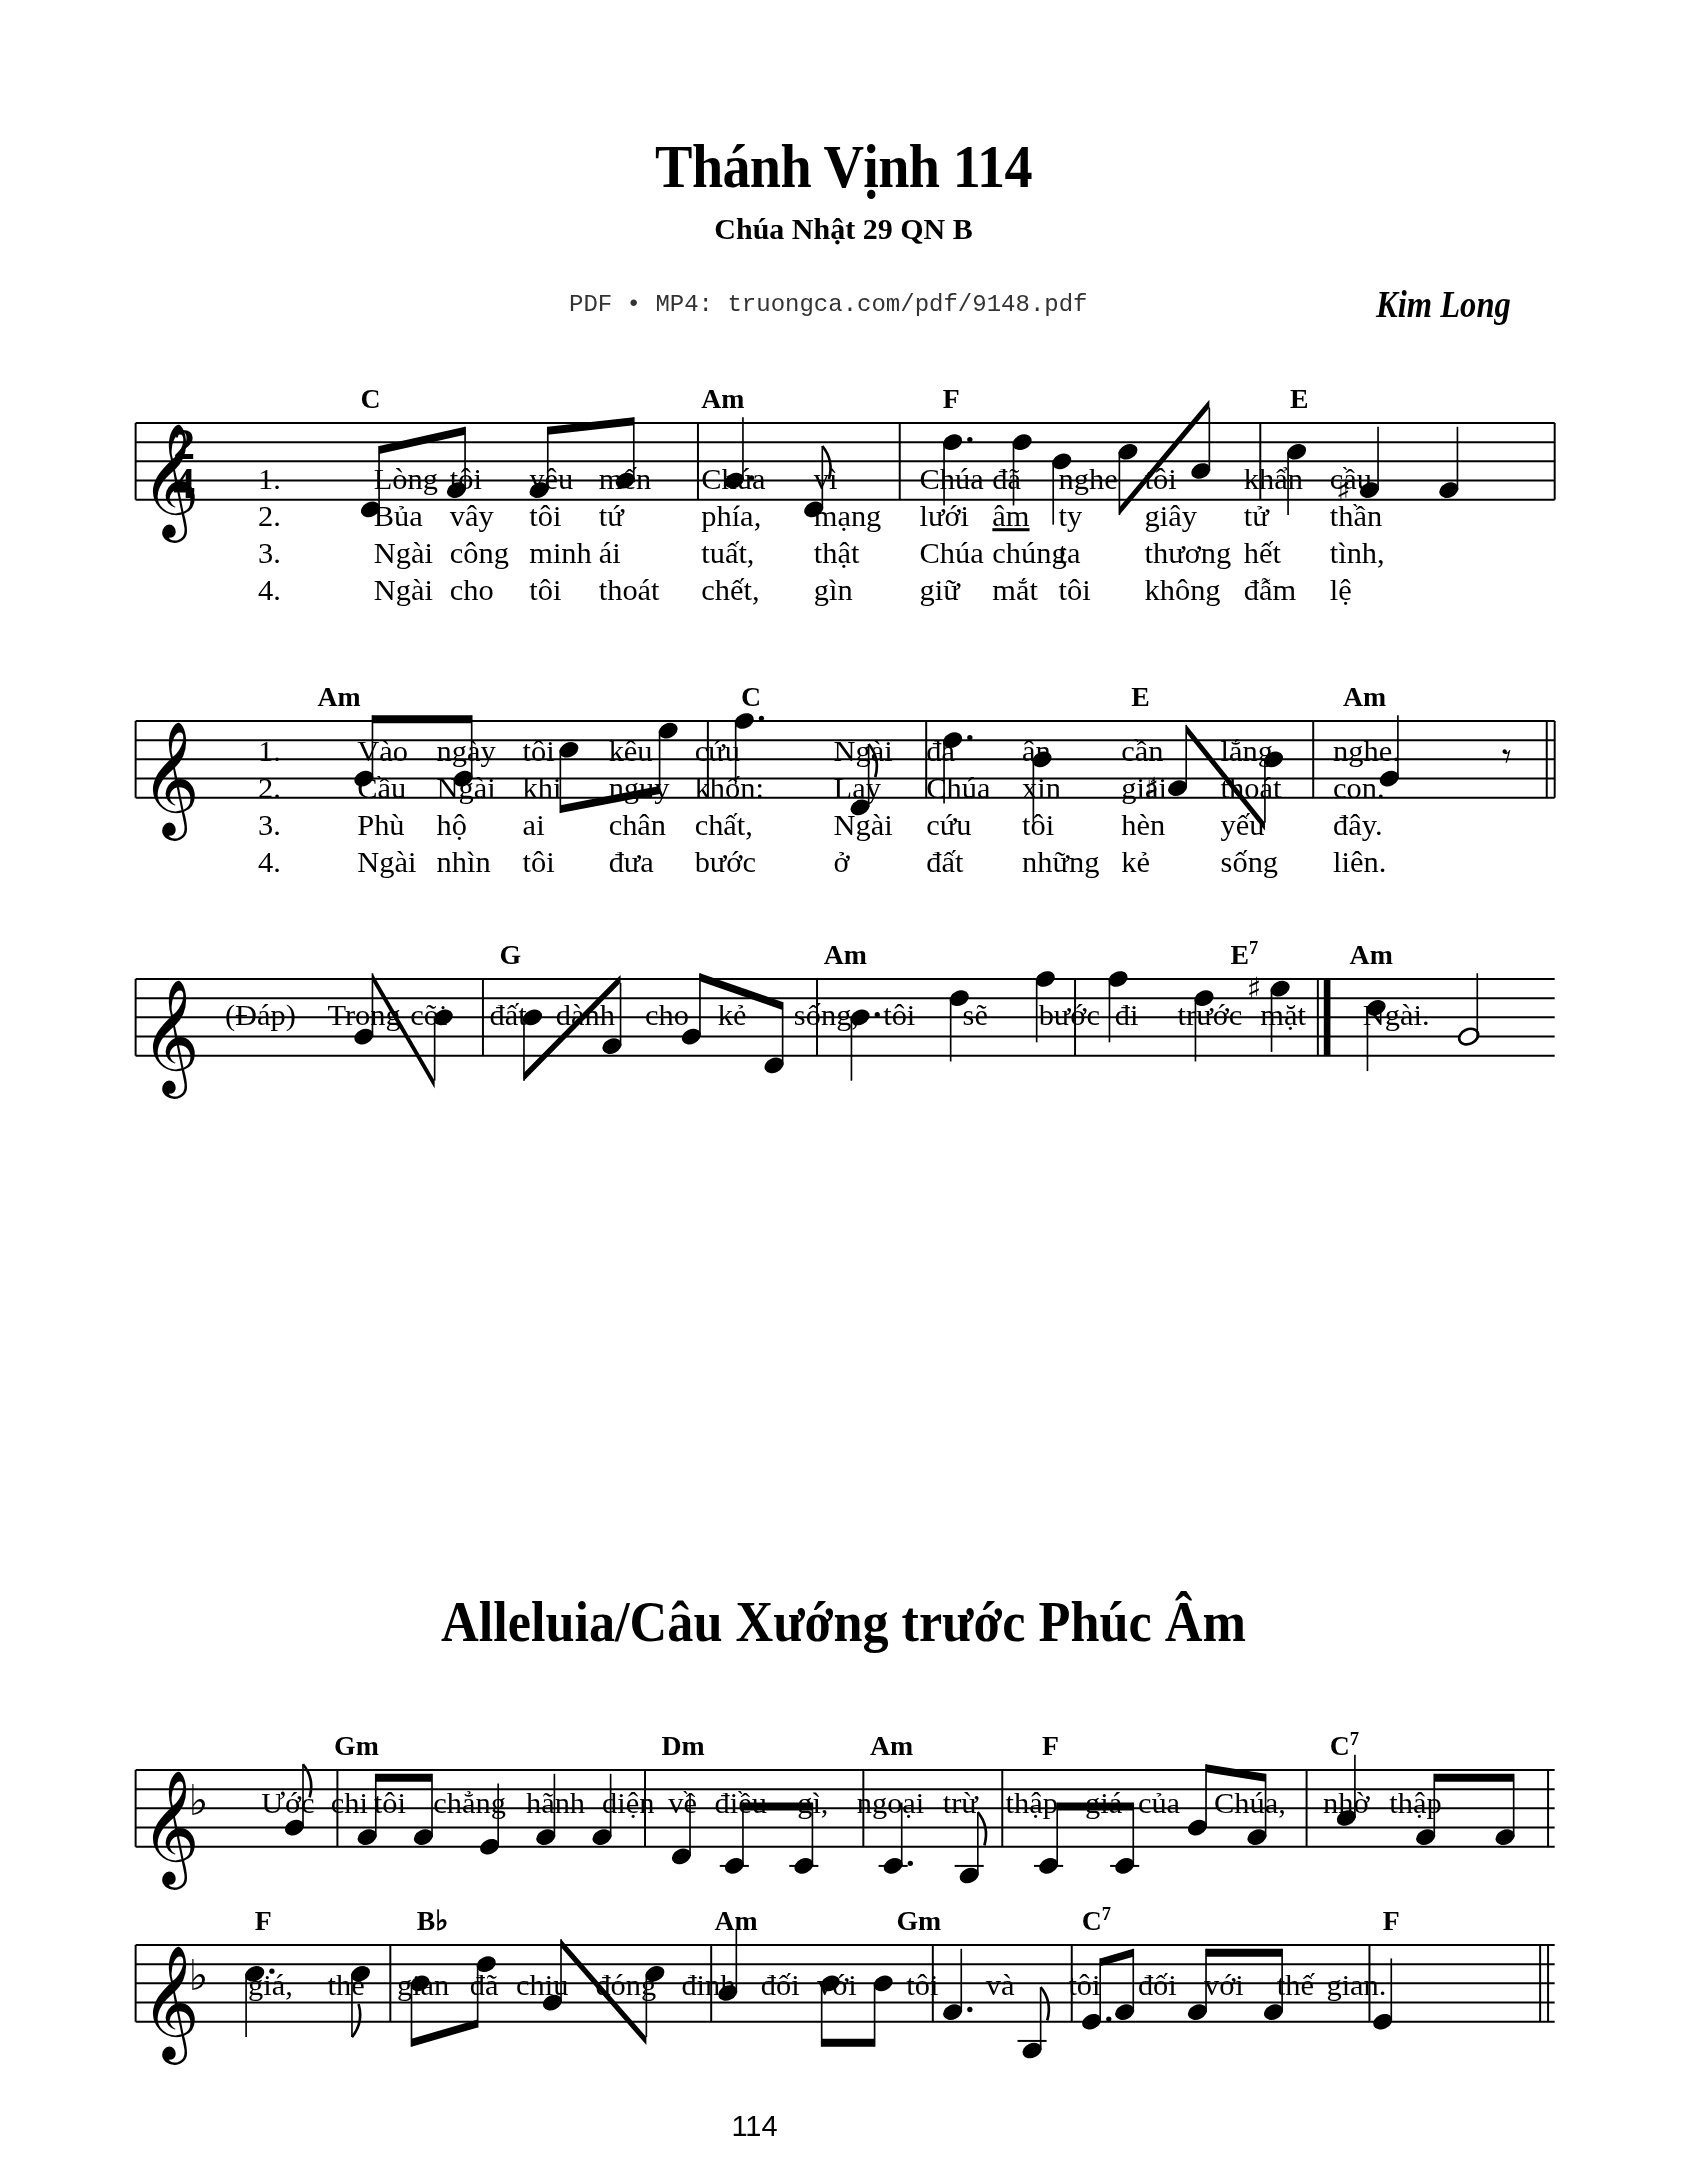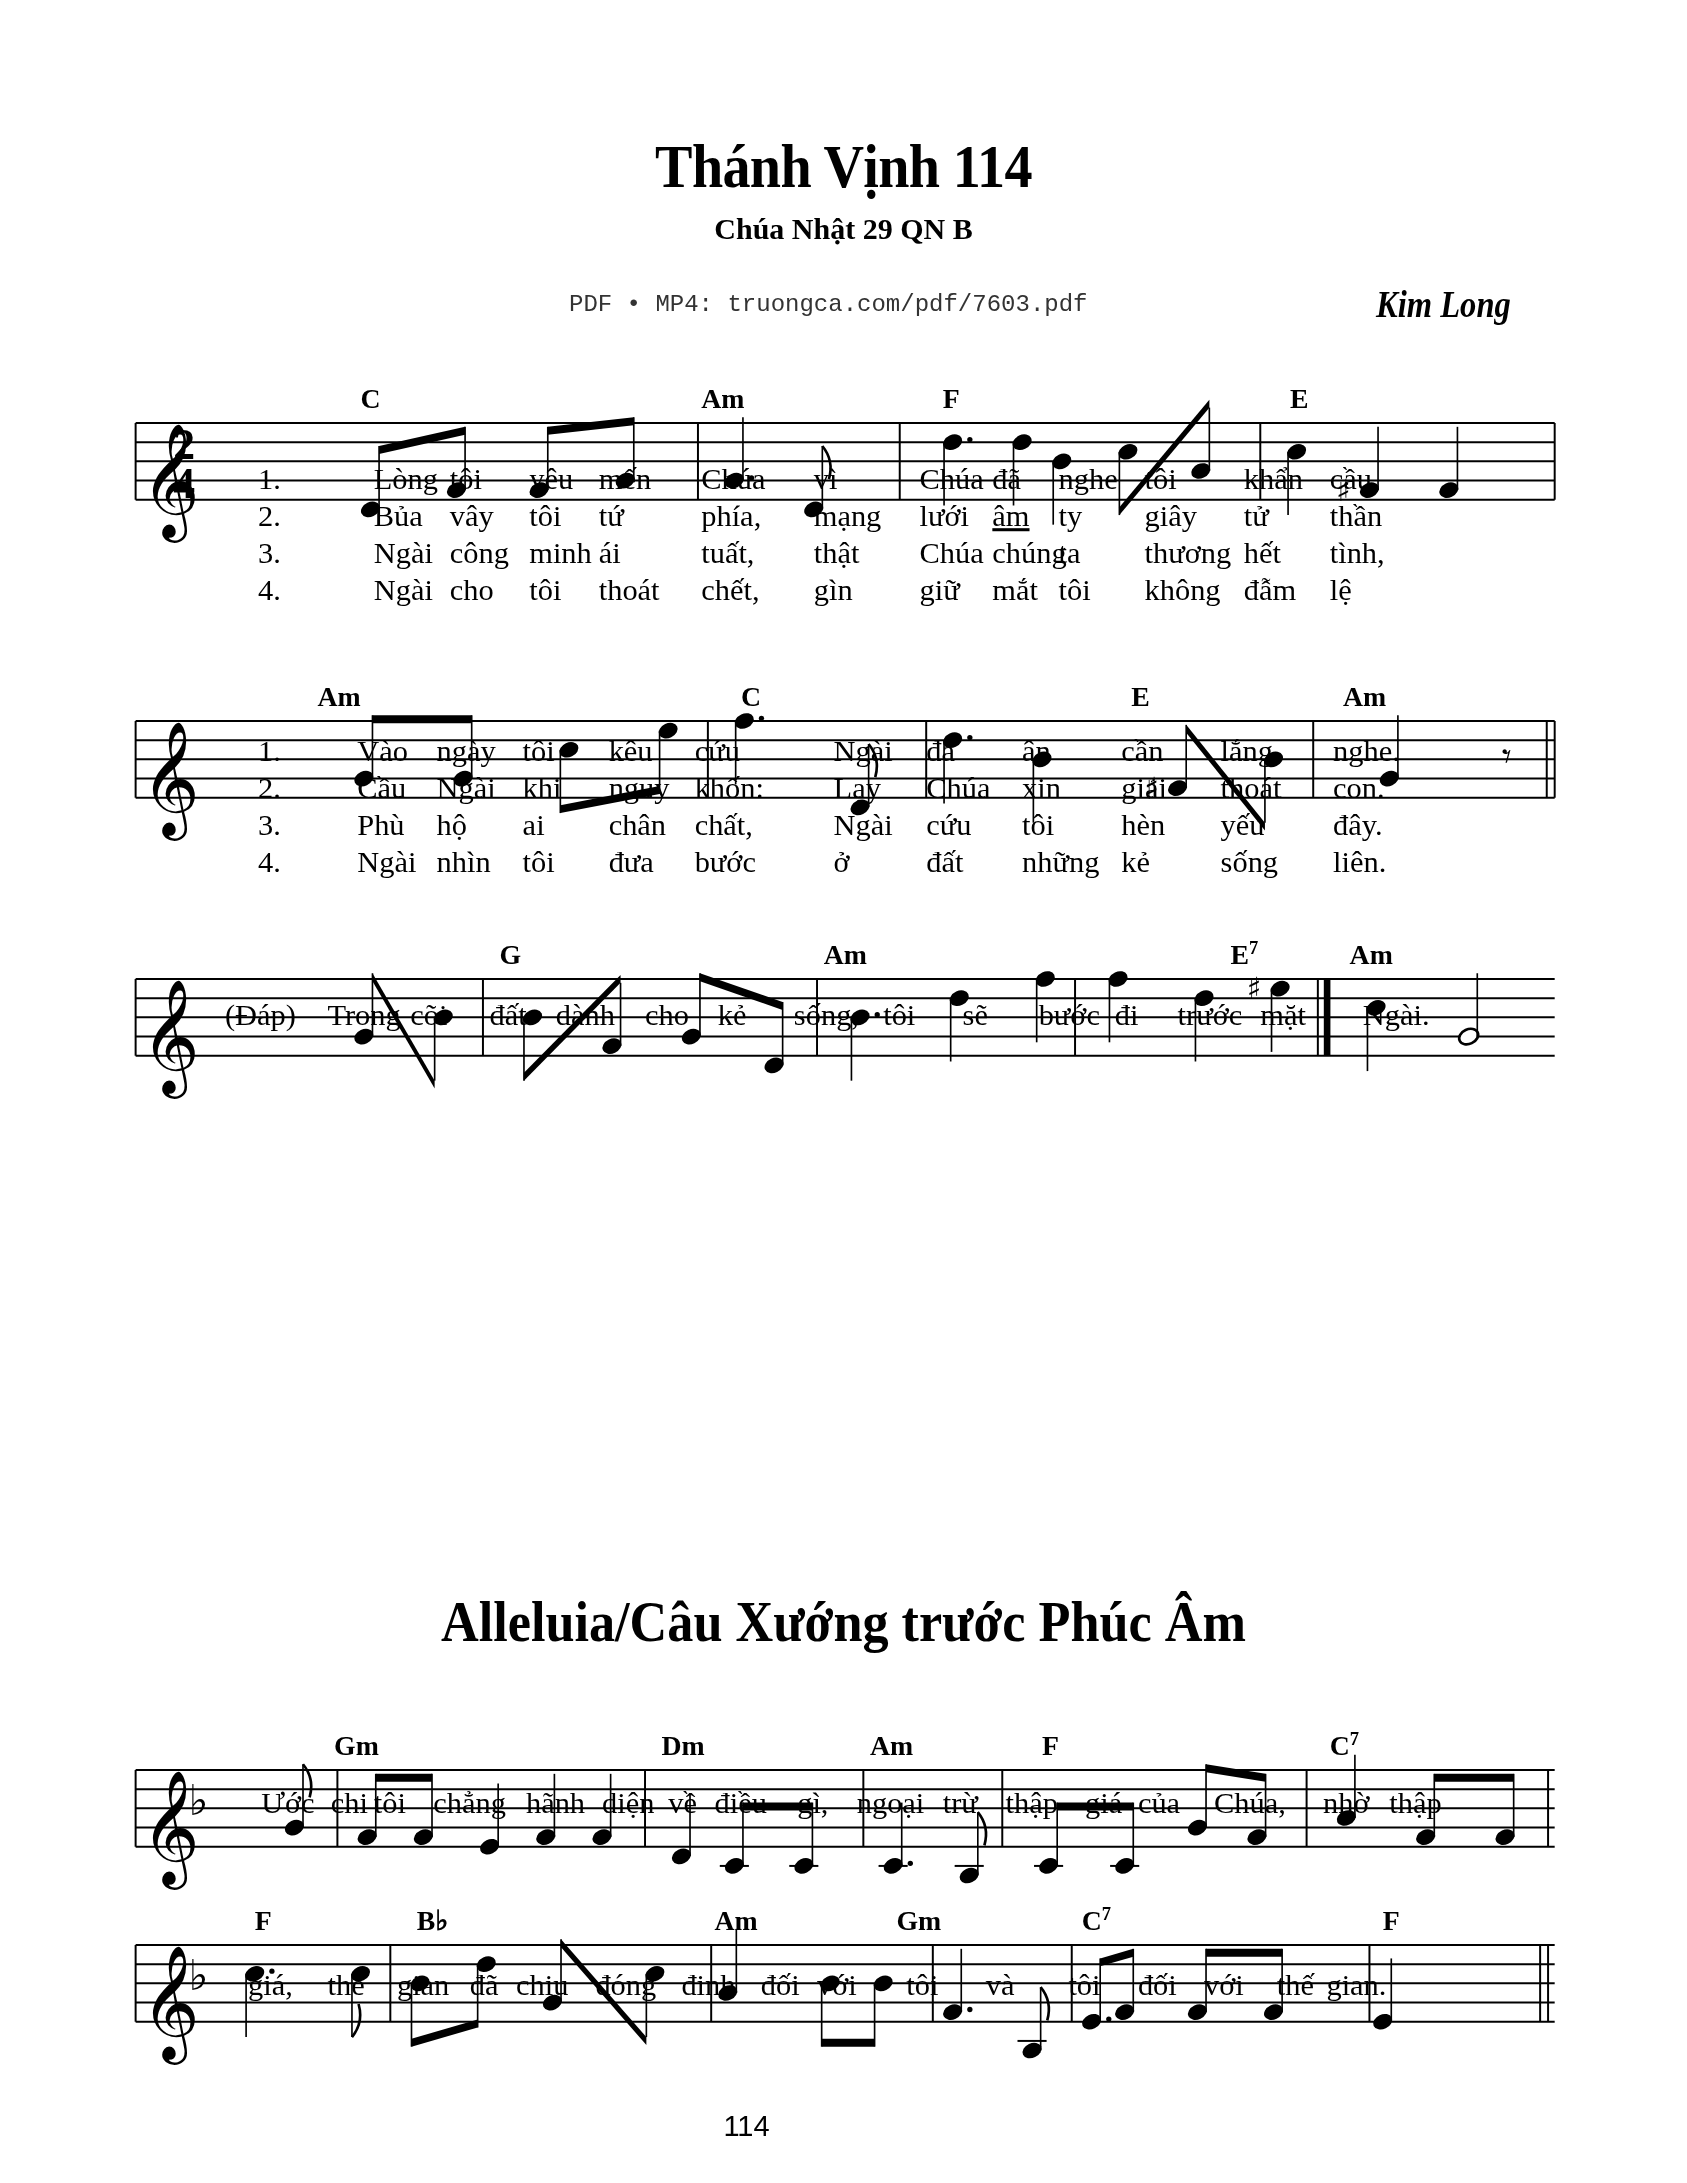--- a/index.html
+++ b/index.html
@@ -4,31 +4,31 @@
 <style>
   html, body { margin:0; padding:0; background:#ffffff; }
   body { width:1687px; height:2183px; position:relative; overflow:hidden; font-family:"Liberation Serif", serif; color:#000; }
   .abs { position:absolute; }
   .title { left:0; width:1687px; text-align:center; font-weight:bold; font-family:"Liberation Serif", serif; }
   #title1 { top:132px; font-size:61px; letter-spacing:-0.7px; transform:scaleX(0.92); }
   #subtitle1 { top:212px; font-size:30px; }
   #source { top:291px; left:569px; font-family:"Liberation Mono", monospace; font-size:24px; color:#333; }
   #composer { top:283px; left:1376px; font-style:italic; font-weight:bold; font-size:37px; transform:scaleX(0.88); transform-origin:left; }
   #title2 { top:1588px; font-size:58px; transform:scaleX(0.9); }
-  #pagenum { top:2110px; left:0; width:1493px; text-align:center; font-family:"Liberation Sans", sans-serif; font-size:29px; }
+  #pagenum { top:2110px; left:8px; width:1493px; text-align:center; font-family:"Liberation Sans", sans-serif; font-size:29px; }
   svg.system { position:absolute; left:0; overflow:visible; }
   .chord { font-family:"Liberation Serif", serif; font-weight:bold; font-size:42px; }
   .lyric { font-family:"Liberation Serif", serif; font-size:46px; }
 </style>
 </head>
 <body>
 
 <div class="abs title" id="title1">Thánh Vịnh 114</div>
 <div class="abs title" id="subtitle1">Chúa Nhật 29 QN B</div>
-<div class="abs" id="source">PDF • MP4: truongca.com/pdf/7603.pdf</div>
+<div class="abs" id="source">PDF • MP4: truongca.com/pdf/9148.pdf</div>
 <div class="abs" id="composer">Kim Long</div>
 
 <div id="psalm-area">
     <svg class="system" width="1687" height="278" style="top:370px" viewBox="0 0 2550 420">
       <line x1="205" x2="2350" y1="80" y2="80" stroke="#000" stroke-width="3"></line>
       <line x1="205" x2="2350" y1="109" y2="109" stroke="#000" stroke-width="3"></line>
       <line x1="205" x2="2350" y1="138" y2="138" stroke="#000" stroke-width="3"></line>
       <line x1="205" x2="2350" y1="167" y2="167" stroke="#000" stroke-width="3"></line>
       <line x1="205" x2="2350" y1="196" y2="196" stroke="#000" stroke-width="3"></line>
       <line x1="205" x2="205" y1="80" y2="196" stroke="#000" stroke-width="3"></line>

